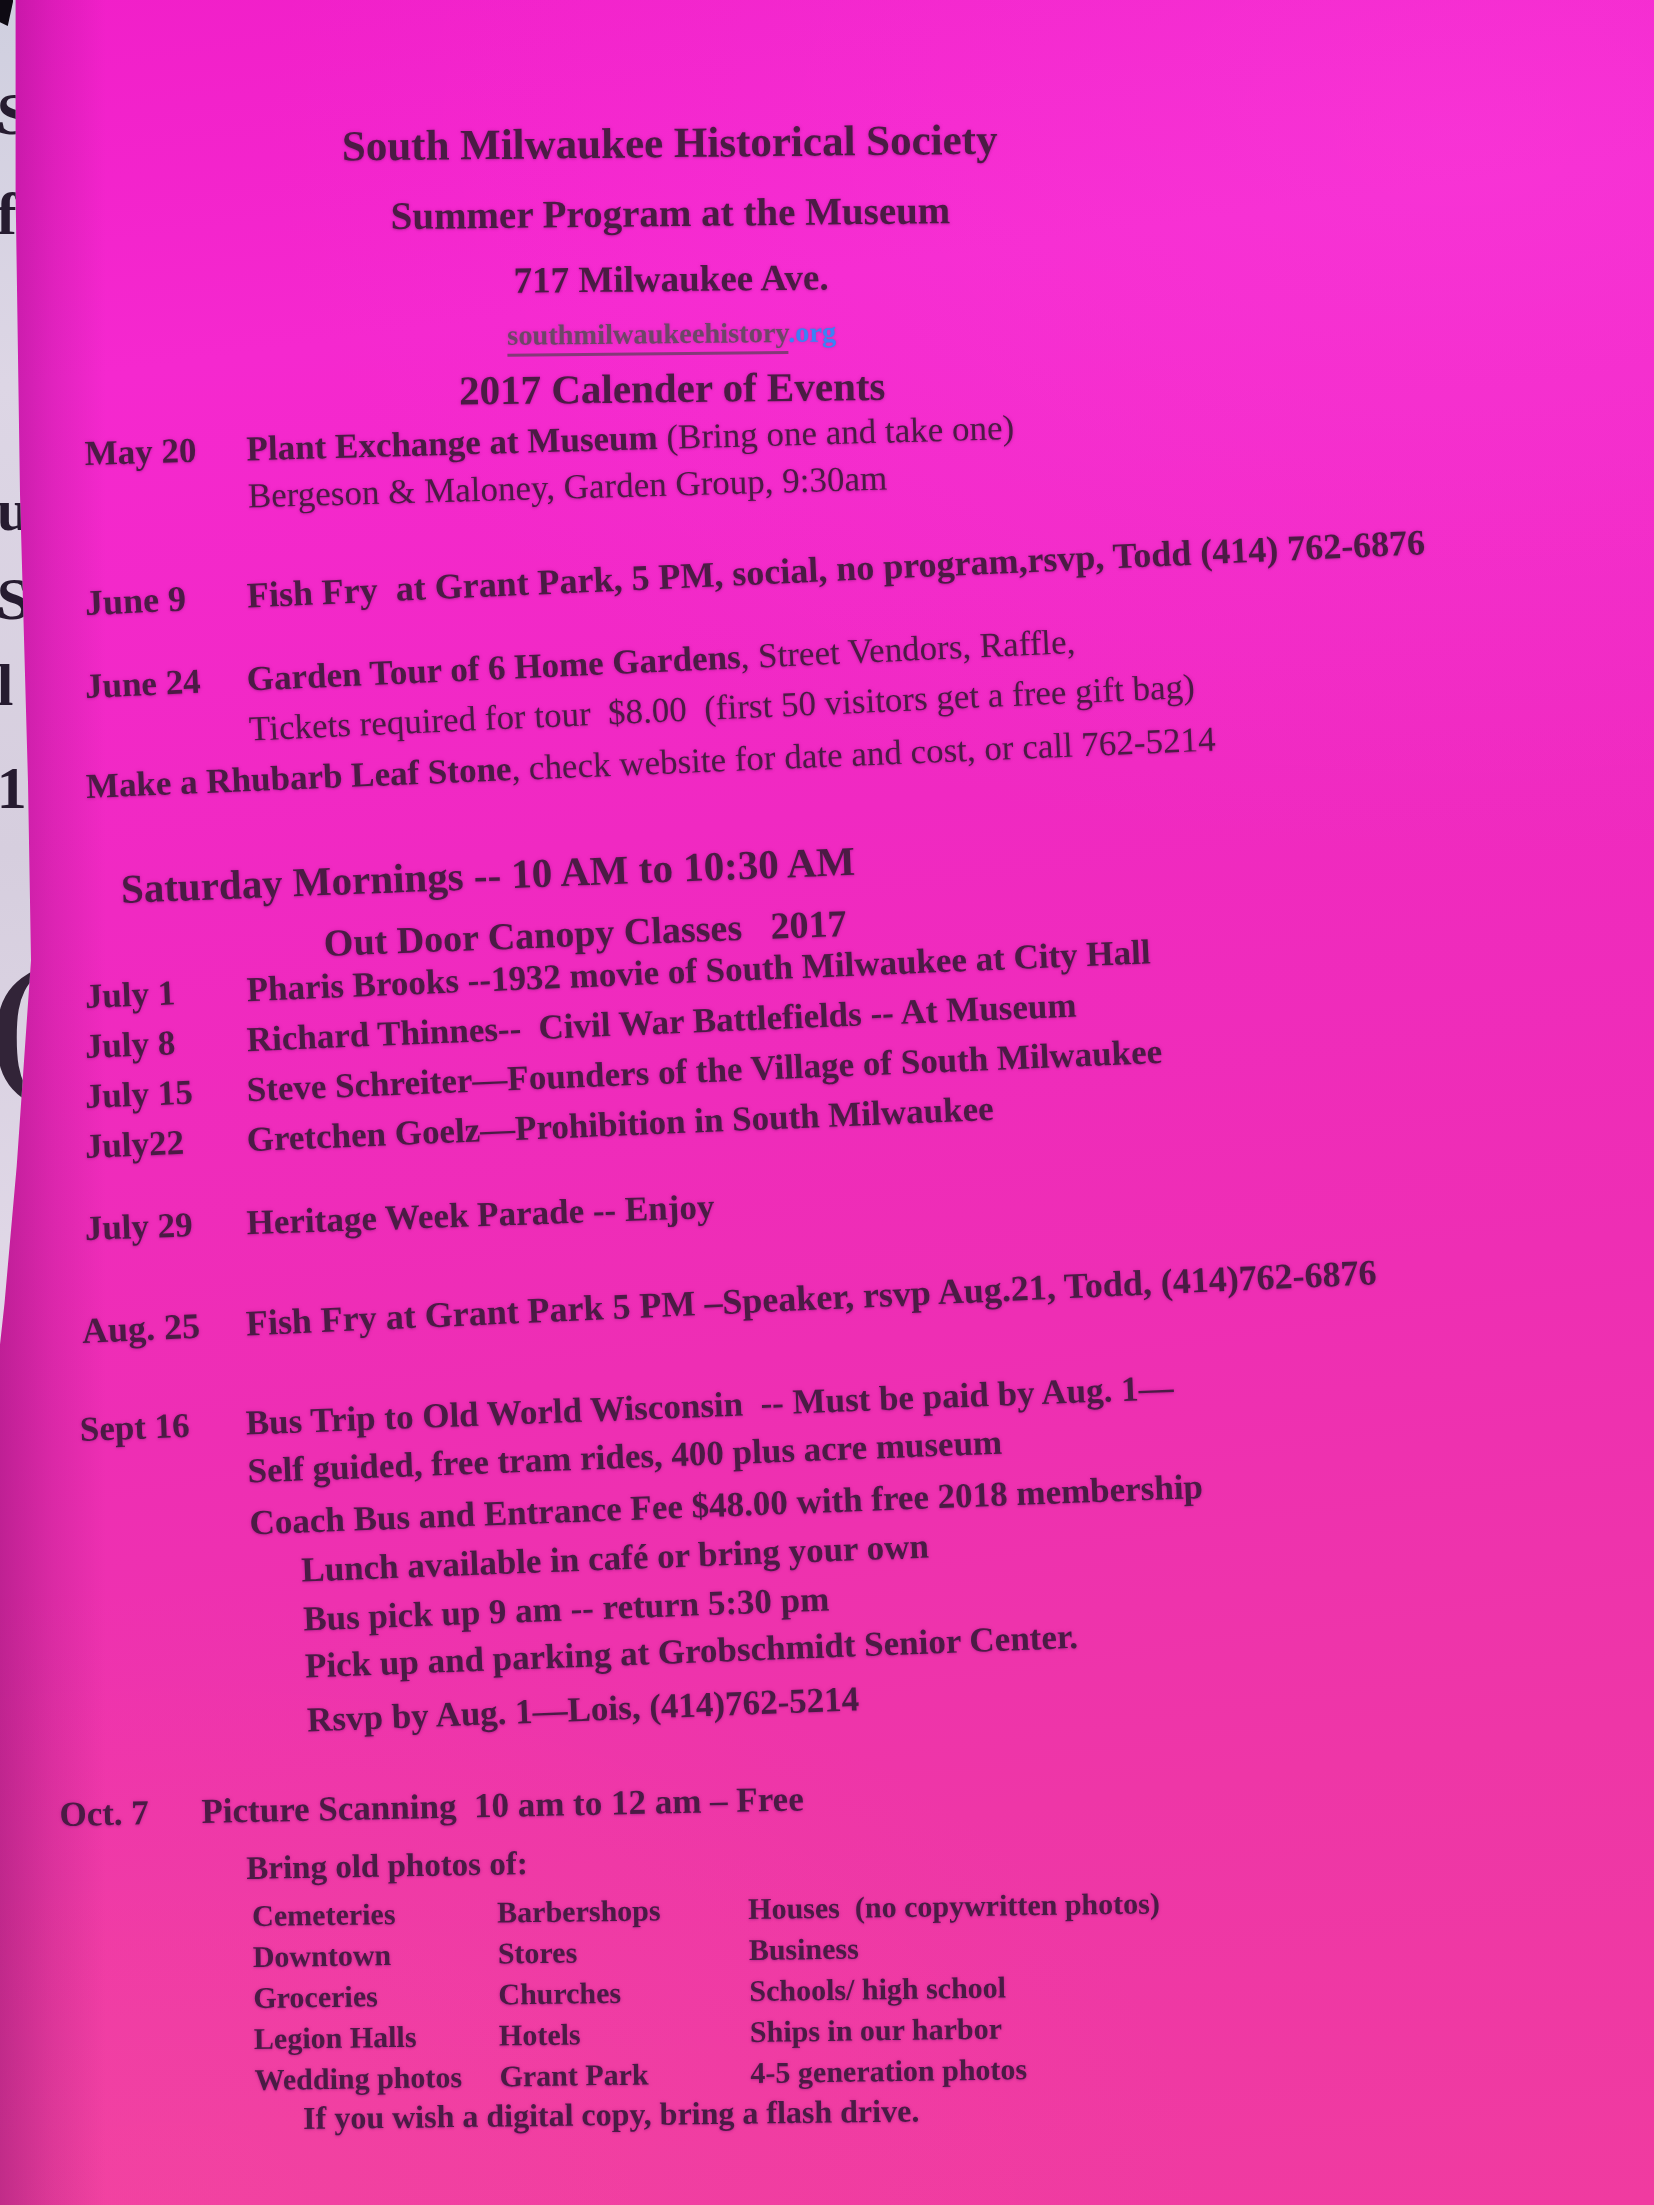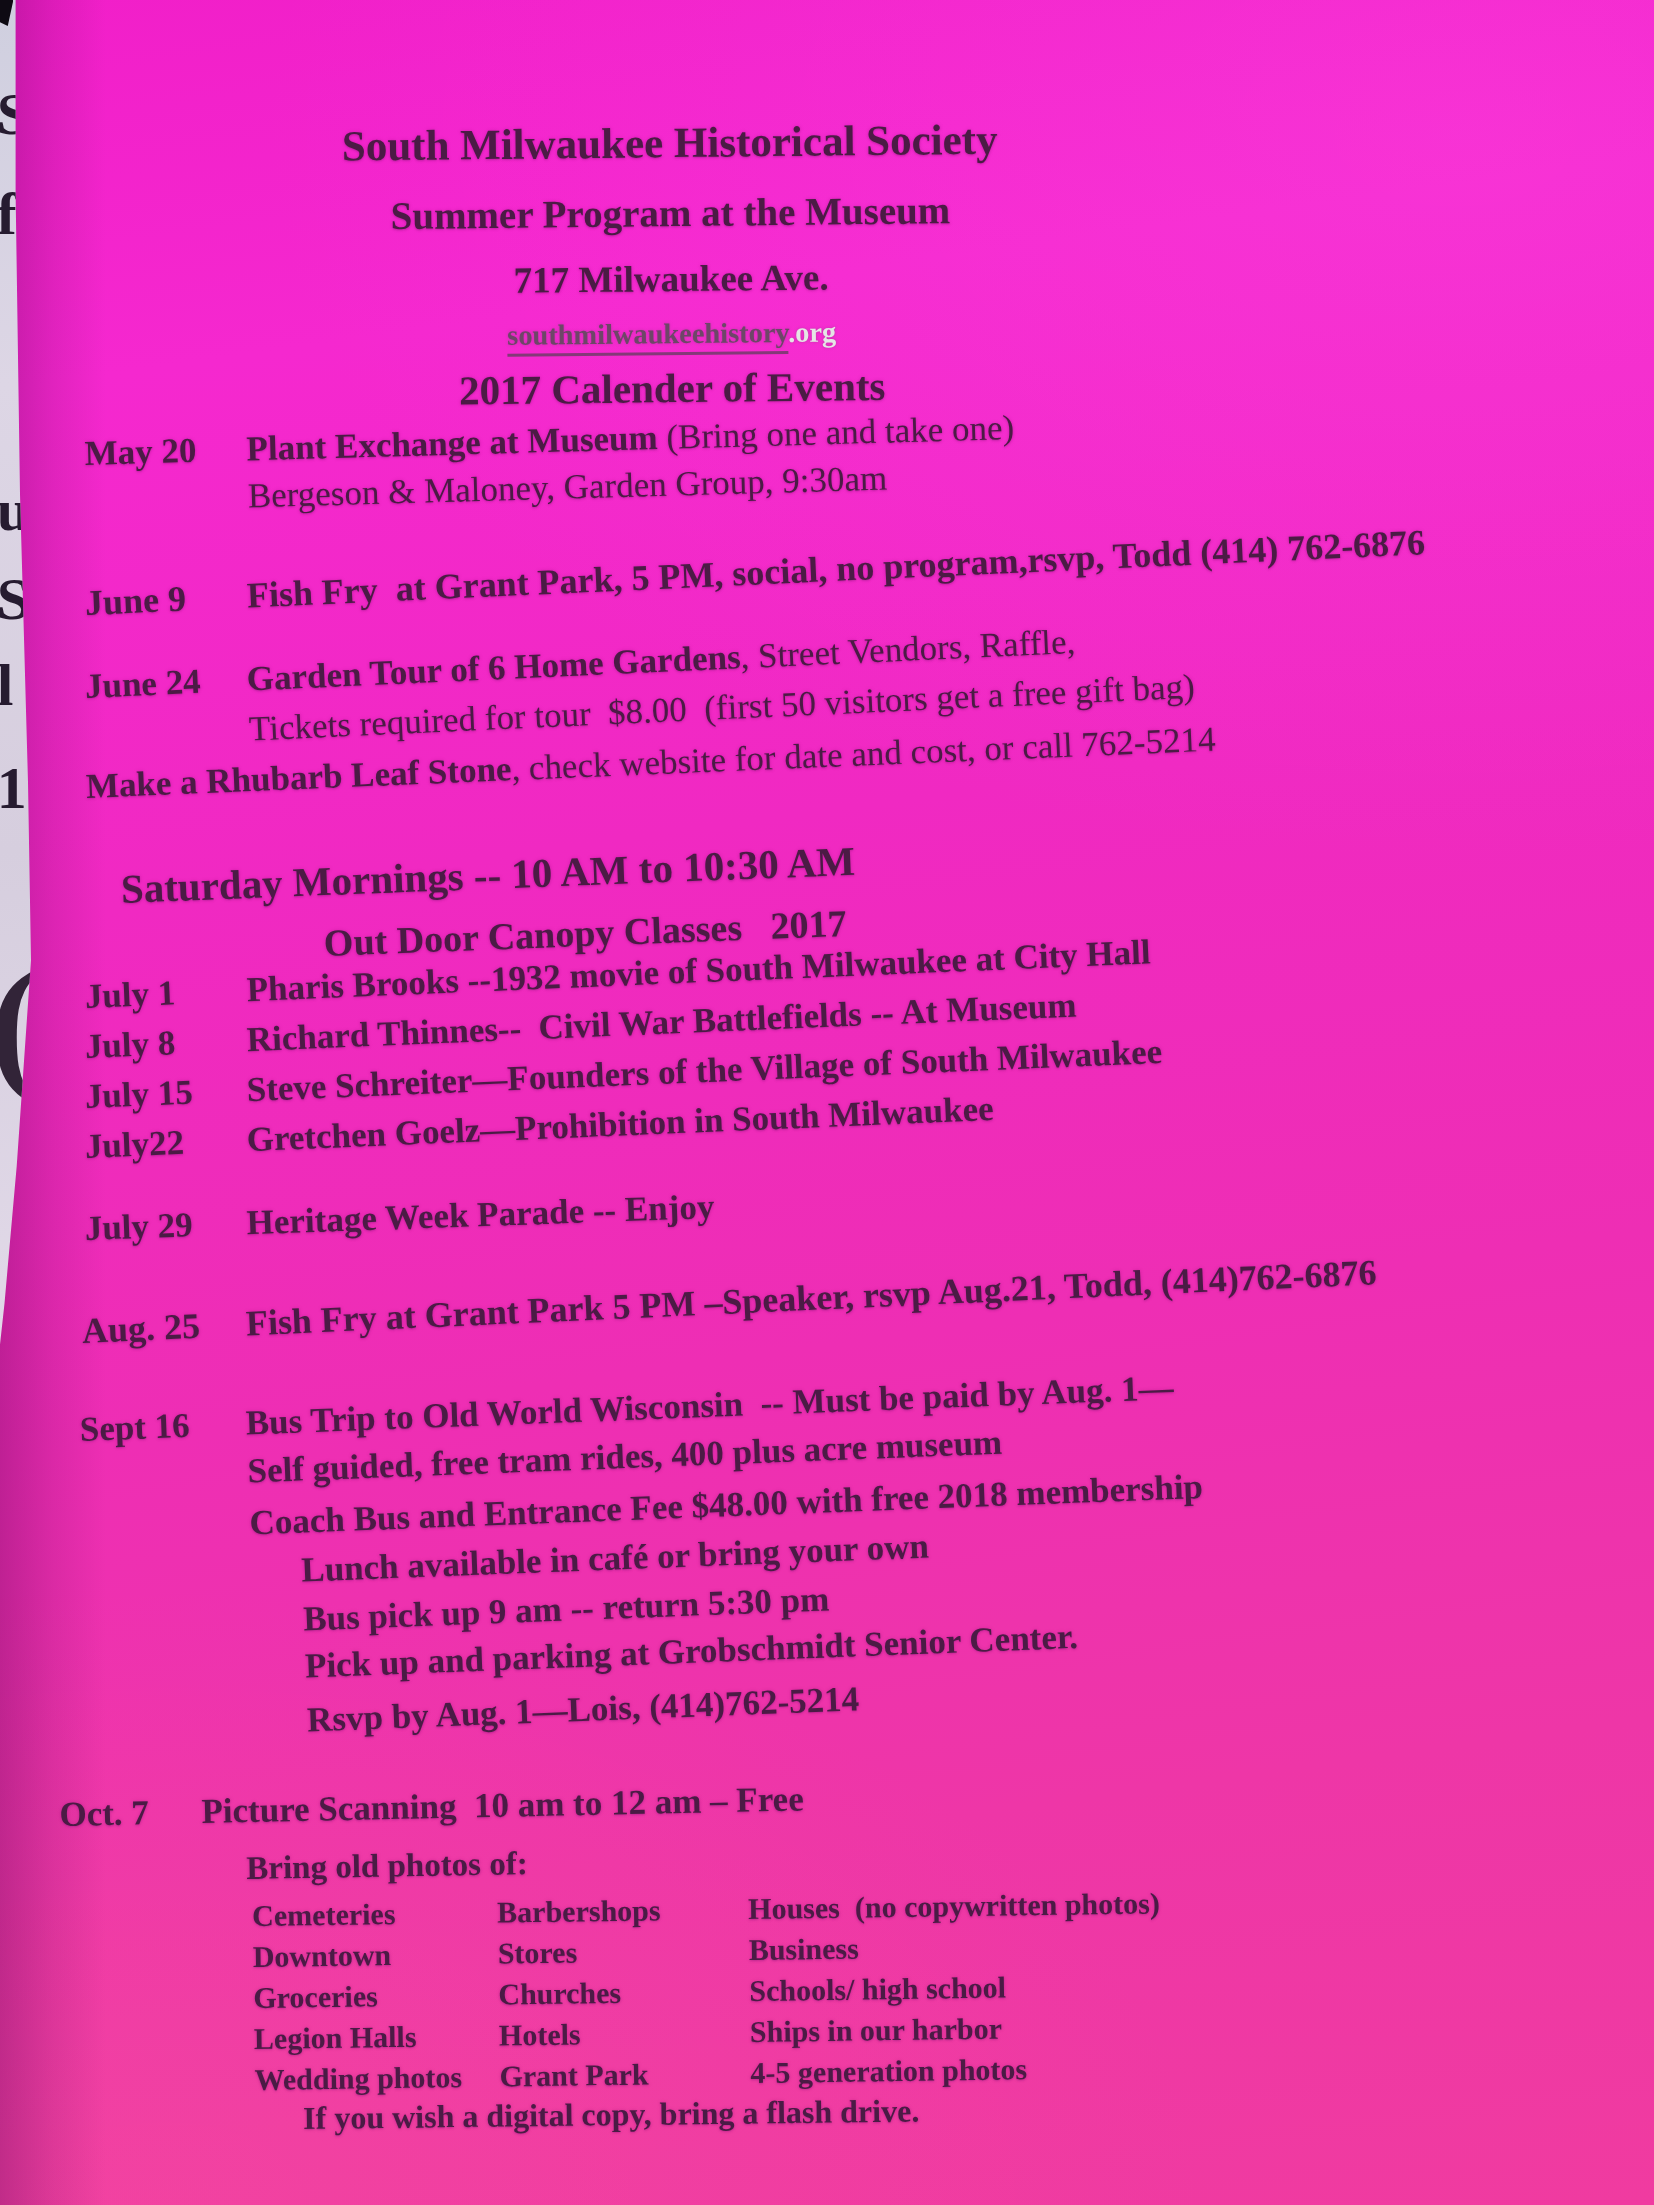--- a/index.html
+++ b/index.html
@@ -54,21 +54,21 @@
   .row .date{position:absolute;left:0;top:0;font-weight:700;white-space:pre;}
   .row .content{position:absolute;top:0;}
 
   
   .header{left:112px;top:127px;width:1115px;text-align:center;transform:rotate(-0.6deg);}
   .h-title{font-size:43px;font-weight:700;line-height:1;}
   .h-sub{font-size:39px;font-weight:700;margin-top:29px;line-height:1;}
   .h-addr{font-size:37px;font-weight:700;margin-top:28px;line-height:1;}
   .h-web{font-size:28.4px;font-weight:700;margin-top:23.4px;line-height:1;color:#6e4668;text-shadow:0 0 2.8px rgba(130,60,120,.5);}
   .h-web .uline{border-bottom:3.9px solid rgba(112,60,104,0.85);padding-bottom:2.2px;}
-  .h-web .tld{color:#e5e5e5;}
+  .h-web .tld{color:#3b82f6;}
   .h-cal{font-size:41px;font-weight:700;margin-top:19px;line-height:1;}
 
   
   .may20{left:84px;top:432px;width:1450px;transform:rotate(-1.6deg);}
   .may20 .l2{position:absolute;left:162px;top:47px;width:1227px;}
   .june9{left:84px;top:580px;width:1550px;transform:rotate(-2.6deg);font-size:36px;}
   .june24{left:84px;top:665px;width:1505px;transform:rotate(-2.6deg);}
   .june24 .l2{position:absolute;left:162px;top:50px;width:1338px;}
   .rhubarb{left:85px;top:765px;width:1505px;transform:rotate(-2.4deg);font-size:35px;}
   .sathdr{left:120px;top:865px;width:1394px;transform:rotate(-2.2deg);font-size:41px;font-weight:700;}

